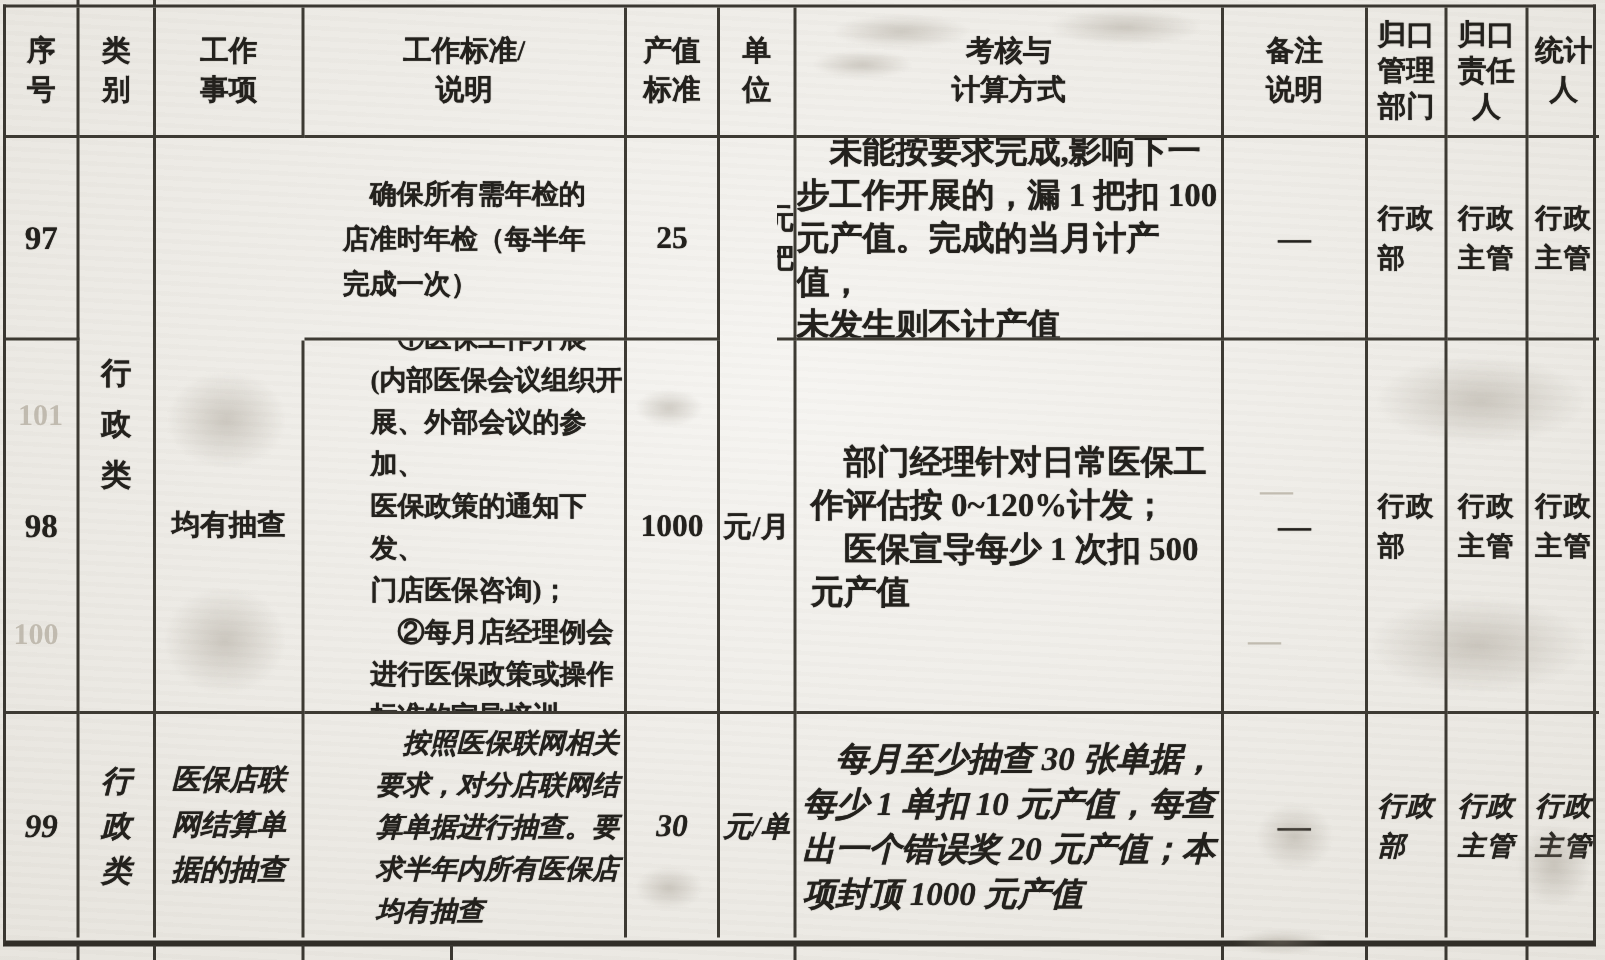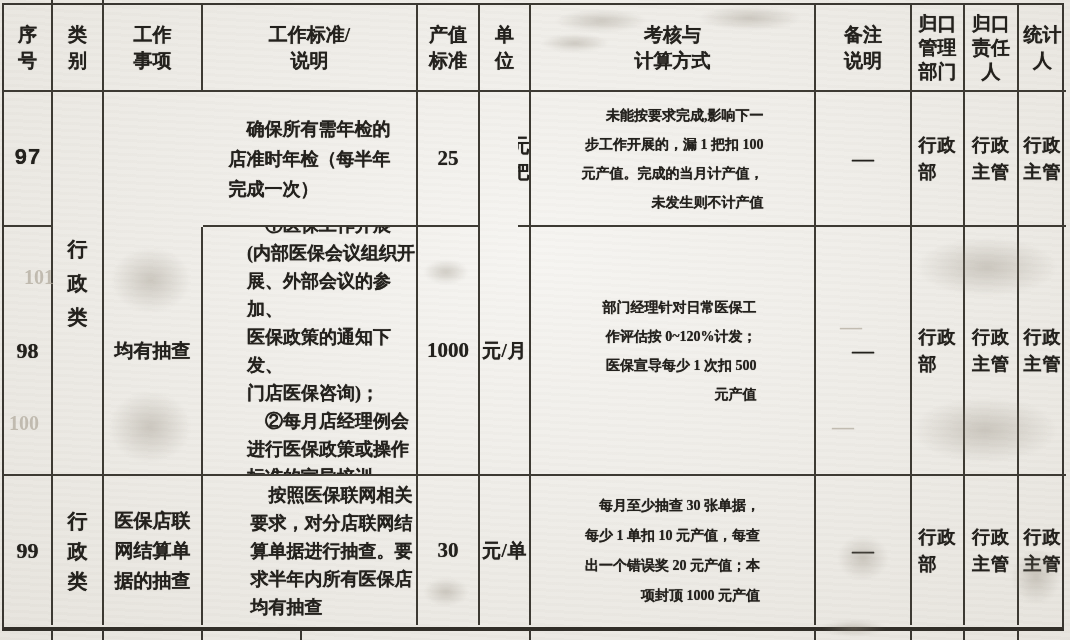--- a/index.html
+++ b/index.html
@@ -26,38 +26,38 @@
     background:transparent;
   }
   .cell{
     box-sizing:border-box;
     border-right:2px solid #3d3a33;
     border-bottom:2px solid #3d3a33;
     display:flex;align-items:center;justify-content:center;
     overflow:hidden;position:relative;
   }
   .cell.last-col{border-right:none;}
-  .cell.last-row{border-bottom:none;}
+  .cell.last-row{border-bottom:none;font-style:italic;}
   .pre{white-space:pre-line;}
   .txt{
     text-shadow:0 0 0.7px rgba(47,44,38,0.85);
     font-weight:600;
   }
   .hdr .txt{font-size:19px;line-height:26px;text-align:center;}
   .hdr3 .txt{line-height:24px;}
   .num .txt{font-size:22px;}
   .val .txt{font-size:21px;}
   .unit .txt{font-size:19px;letter-spacing:0.5px;}
   .cat .txt{font-size:20px;line-height:34px;text-align:center;}
   .cat-s .txt{line-height:30px;}
   .item .txt{font-size:19px;line-height:30px;text-align:left;}
   .std .txt{font-size:18px;text-align:left;}
   .lh30 .txt{line-height:30px;}
   .lh28 .txt{line-height:28px;margin-left:44px;}
-  .asm .txt{font-size:14px;text-align:right;}
+  .asm .txt{font-size:22px;text-align:left;}
   .asm.lh29 .txt{line-height:29px;}
   .asm.lh30 .txt{line-height:30px;}
   .who{align-items:center;}
   .who .txt{font-size:18px;line-height:27px;text-align:left;letter-spacing:1px;}
   .dash .txt{font-size:22px;}
   .ghost{
     position:absolute;z-index:1;
     color:#b3ac9f;opacity:0.75;
     filter:blur(0.5px);
     font-family:"Liberation Serif","DejaVu Serif",serif;
@@ -71,21 +71,21 @@
   }
   .tick{
     position:absolute;width:2px;background:#3a3731;z-index:2;
   }
 </style>
 </head>
 <body>
 
 <div class="paper"></div>
 
-<span class="ghost" style="left:12px;top:266px;font-size:20px;margin-left:12px;">101</span>
+<span class="ghost" style="left:12px;top:266px;font-size:20px;">101</span>
 <span class="ghost" style="left:9px;top:412px;font-size:20px;">100</span>
 <span class="ghost" style="left:840px;top:314px;font-size:22px;">—</span>
 <span class="ghost" style="left:832px;top:414px;font-size:22px;">—</span>
 
 <div class="smudge" style="left:556px;top:10px;width:90px;height:22px;"></div>
 <div class="smudge" style="left:700px;top:6px;width:100px;height:24px;"></div>
 <div class="smudge" style="left:542px;top:34px;width:66px;height:18px;"></div>
 <div class="smudge" style="left:112px;top:248px;width:78px;height:64px;"></div>
 <div class="smudge" style="left:110px;top:392px;width:80px;height:70px;"></div>
 <div class="smudge" style="left:424px;top:260px;width:44px;height:24px;"></div>
@@ -150,21 +150,21 @@
   <div class="cell hdr hdr3">
       <span class="txt pre">归口
 责任
 人</span>
     </div>
   <div class="cell hdr last-col">
       <span class="txt pre">统计
 人</span>
     </div>
 
-  <div class="cell num" style="grid-row:2;grid-column:1;font-family:Liberation Mono, monospace;">
+  <div class="cell num" style="grid-row:2;grid-column:1;">
       <span class="txt">97</span>
     </div>
   <div class="cell cat" style="grid-row:2/4;grid-column:2;">
       <span class="txt pre">行
 政
 类</span>
     </div>
   <div class="cell std lh30" style="grid-row:2;grid-column:4;">
       <span class="txt pre">　确保所有需年检的
 店准时年检（每半年

